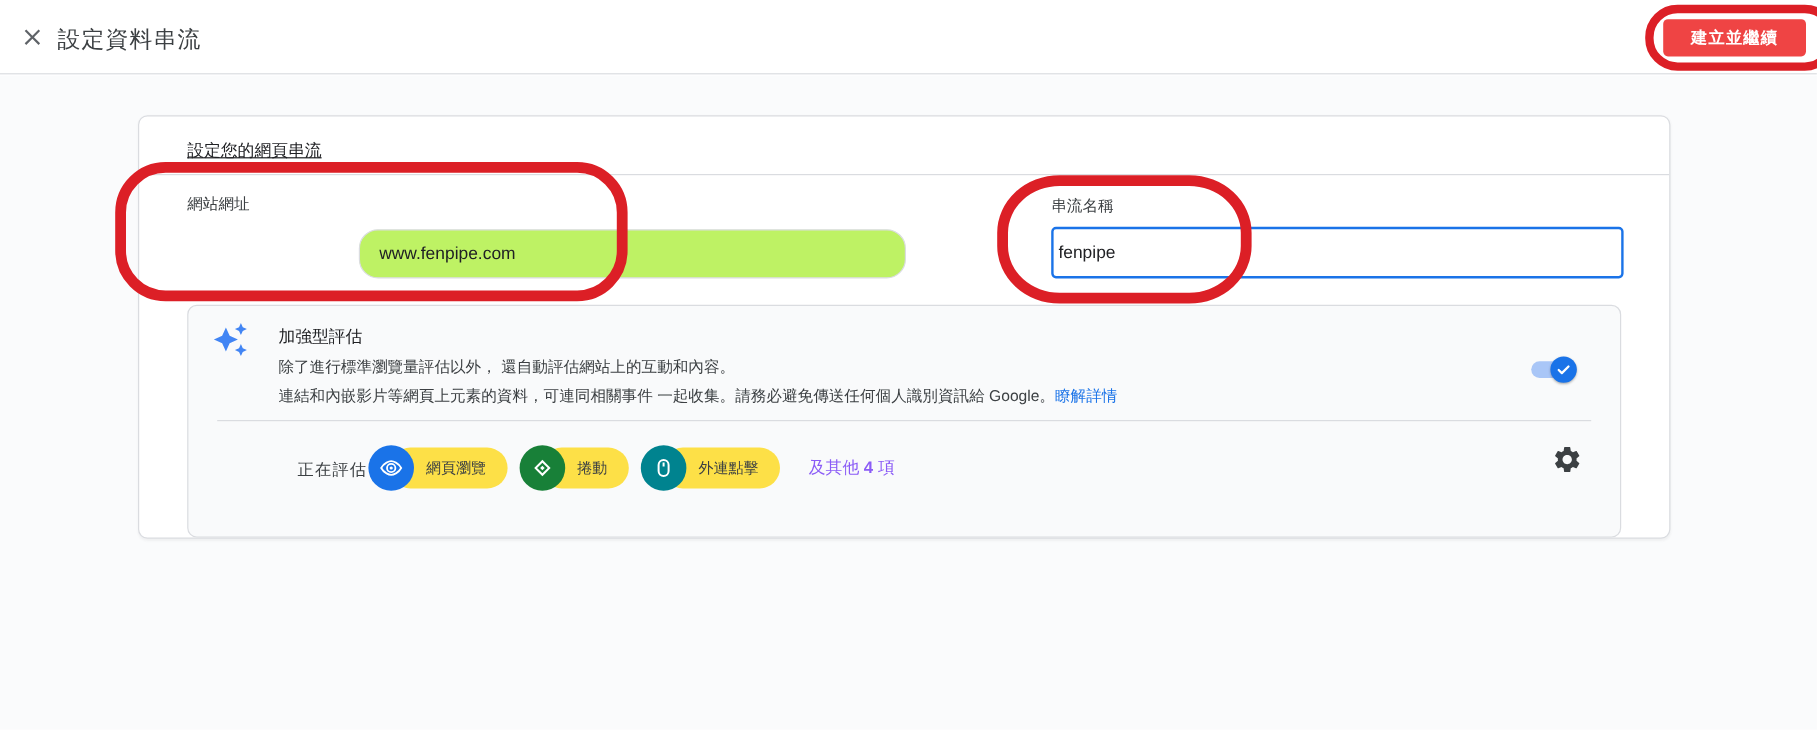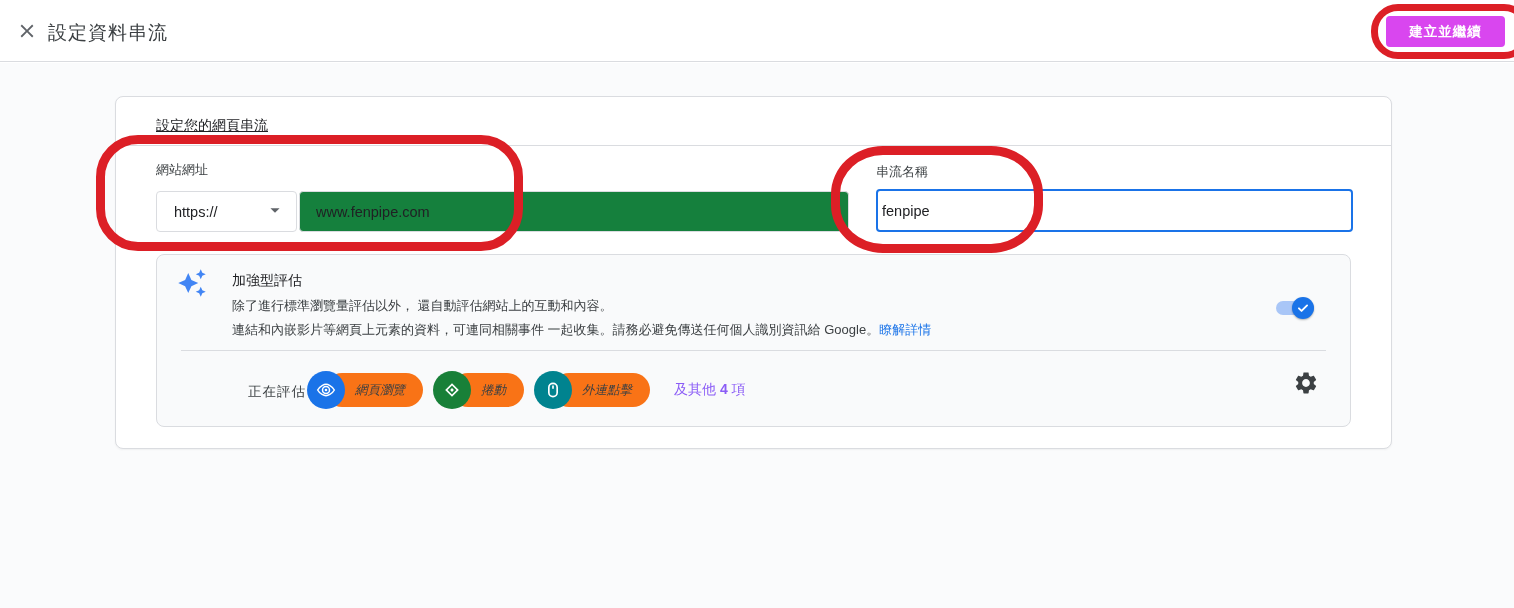--- a/index.html
+++ b/index.html
@@ -9,52 +9,52 @@
 
   
   .topbar { position:absolute; left:0; top:0; width:1514px; height:62px;
             background:#fff; border-bottom:1px solid #dadce0; z-index:2; }
   .close-btn { position:absolute; left:12px; top:17px; width:30px; height:30px;
                border:none; background:transparent; cursor:pointer; display:flex;
                align-items:center; justify-content:center; }
   .topbar-title { position:absolute; left:48px; top:20px; font-size:19px;
                   color:#3c4043; letter-spacing:1px; }
   .create-btn { position:absolute; left:1386px; top:16px; height:31px; min-width:119px;
-                background:#d946ef; color:#fff; border:none; border-radius:4px;
+                background:#ef4444; color:#fff; border:none; border-radius:4px;
                 font-size:13.5px; font-weight:700; letter-spacing:1px; cursor:pointer;
                 padding:0 20px; font-family:"Liberation Sans", sans-serif; }
 
   
   .page-bg { position:absolute; left:0; top:63px; width:1514px; height:545px;
              background:#fafbfc; z-index:1; }
 
   
   .card { position:absolute; left:115px; top:96px; width:1277px; height:353px;
           background:#fff; border:1px solid #dadce0; border-radius:8px; z-index:3;
           box-shadow:0 1px 2px rgba(60,64,67,.06); }
   .card-header { position:absolute; left:40px; top:20px; font-size:14px; color:#202124;text-decoration:underline; }
   .card-header-divider { position:absolute; left:0; top:48px; width:100%; height:1px;
                          background:#dadce0; }
 
   .field-label { position:absolute; font-size:13px; color:#3c4043; }
   .proto-select { position:absolute; left:40px; top:94px; width:141px; height:41px;
                   border:1px solid #dadce0; border-radius:4px; background:#fff;
                   display:flex; align-items:center; padding:0 10px 0 17px; cursor:pointer; }
   .proto-select .proto-text { font-size:14.5px; color:#202124; flex:1; }
-  .url-input { position:absolute; left:183px; top:94px; width:550px; height:41px;
-               border:1px solid #dadce0; border-radius:4px; padding:0 16px;
-               font-size:14.5px; color:#202124; background:#15803d; outline:none;
+  .url-input { position:absolute; left:183px; top:94px; width:456px; height:41px;
+               border:1px solid #dadce0; border-radius:16px; padding:0 16px;
+               font-size:14.5px; color:#202124; background:#bef264; outline:none;
                font-family:"Liberation Sans", sans-serif; }
   .stream-input { position:absolute; left:760px; top:92px; width:477px; height:43px;
                   border:2px solid #1a73e8; border-radius:4px; padding:0 4px;
                   font-size:14.5px; color:#202124; background:#fff; outline:none;
                   font-family:"Liberation Sans", sans-serif; }
 
   
-  .panel { position:absolute; left:40px; top:157px; width:1195px; height:173px;
+  .panel { position:absolute; left:40px; top:157px; width:1195px; height:194px;
            background:#f9fafb; border:1px solid #dadce0; border-radius:8px; }
   .panel-title { position:absolute; left:75px; top:17px; font-size:14px; color:#202124; }
   .panel-desc { position:absolute; left:75px; top:39px; font-size:13px; color:#3c4043;
                 line-height:24px; }
   .learn-more { color:#1a73e8; cursor:pointer; }
   .panel-divider { position:absolute; left:24px; right:24px; top:95px; height:1px;
                    background:#dadce0; }
 
   
   .toggle { position:absolute; left:1119px; top:39px; width:44px; height:28px; cursor:pointer; }
@@ -65,23 +65,23 @@
                    align-items:center; justify-content:center;
                    box-shadow:0 1px 2px rgba(0,0,0,.3); }
 
   
   .measuring-label { position:absolute; left:75px; top:128px; font-size:13.5px;
                      color:#3c4043; letter-spacing:1px;margin-left:16px; }
   .chips-row { position:absolute; left:150px; top:116px; display:flex; align-items:center; }
   .chip { display:flex; align-items:center; margin-right:10px; height:38px; }
   .chip-circle { width:38px; height:38px; border-radius:50%; display:flex;
                  align-items:center; justify-content:center; z-index:2; }
-  .chip-pill { background:#f97316; border-radius:17px; height:34px; line-height:34px;
+  .chip-pill { background:#fde047; border-radius:17px; height:34px; line-height:34px;
                margin-left:-20px; padding:0 18px 0 30px; font-size:12.5px; color:#3c4043;
-               white-space:nowrap;font-style:italic; }
+               white-space:nowrap; }
   .c-blue { background:#1a73e8; }
   .c-green { background:#188038; }
   .c-teal { background:#00838f; }
   .more-link { margin-left:14px; font-size:14px; color:#8b5cf6; cursor:pointer;
                white-space:nowrap; }
   .more-link b { font-weight:700; }
   .gear-btn { position:absolute; left:1135px; top:115px; width:28px; height:28px;
               border:none; background:transparent; cursor:pointer; padding:0; }
 
   
@@ -108,28 +108,20 @@
   </button>
   <div class="topbar-title">設定資料串流</div>
   <button class="create-btn">建立並繼續</button>
 </div>
 
 <div class="card">
   <div class="card-header">設定您的網頁串流</div>
   <div class="card-header-divider"></div>
 
   <div class="field-label" style="left:40px; top:64px;">網站網址</div>
-  <div class="proto-select">
-    <span class="proto-text">https://</span>
-    <span>
-      <svg width="22" height="22" viewBox="0 0 24 24">
-          <path fill="#5f6368" d="M7 10l5 5 5-5z"></path>
-        </svg>
-    </span>
-  </div>
   <input class="url-input" type="text" value="www.fenpipe.com" style="">
 
   <div class="field-label" style="left:760px; top:66px;">串流名稱</div>
   <input class="stream-input" type="text" value="fenpipe" style="">
 
   <div class="panel">
     <span class="abs" style="left:20px; top:13px;">
       <svg width="30" height="30" viewBox="0 0 24 24">
         <path fill="#4285f4" d="m19 9 1.25-2.75L23 5l-2.75-1.25L19 1l-1.25 2.75L15 5l2.75 1.25L19 9zm-7.5.5L9 4 6.5 9.5 1 12l5.5 2.5L9 20l2.5-5.5L17 12l-5.5-2.5zM19 15l-1.25 2.75L15 19l2.75 1.25L19 23l1.25-2.75L23 19l-2.75-1.25L19 15z"></path>
       </svg>

